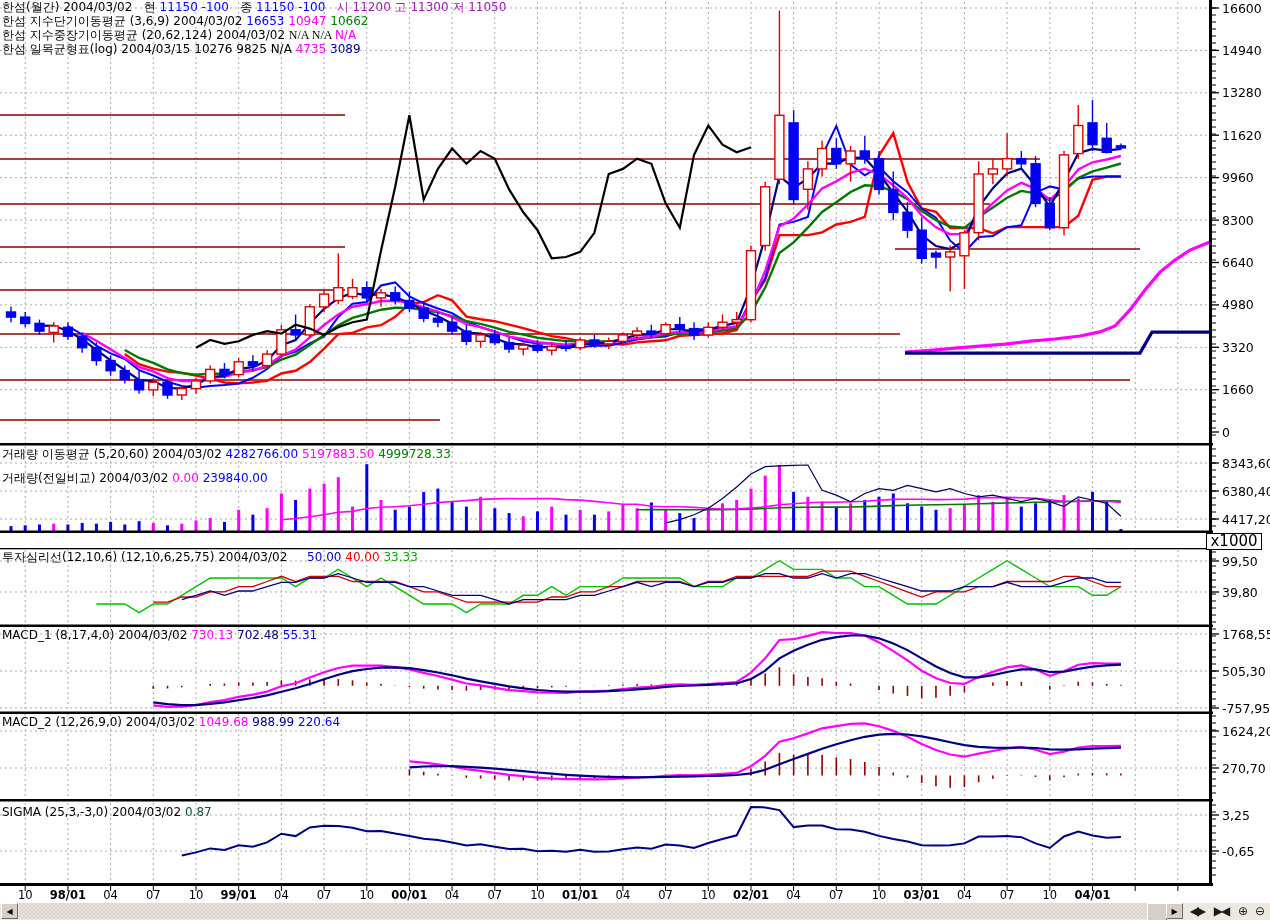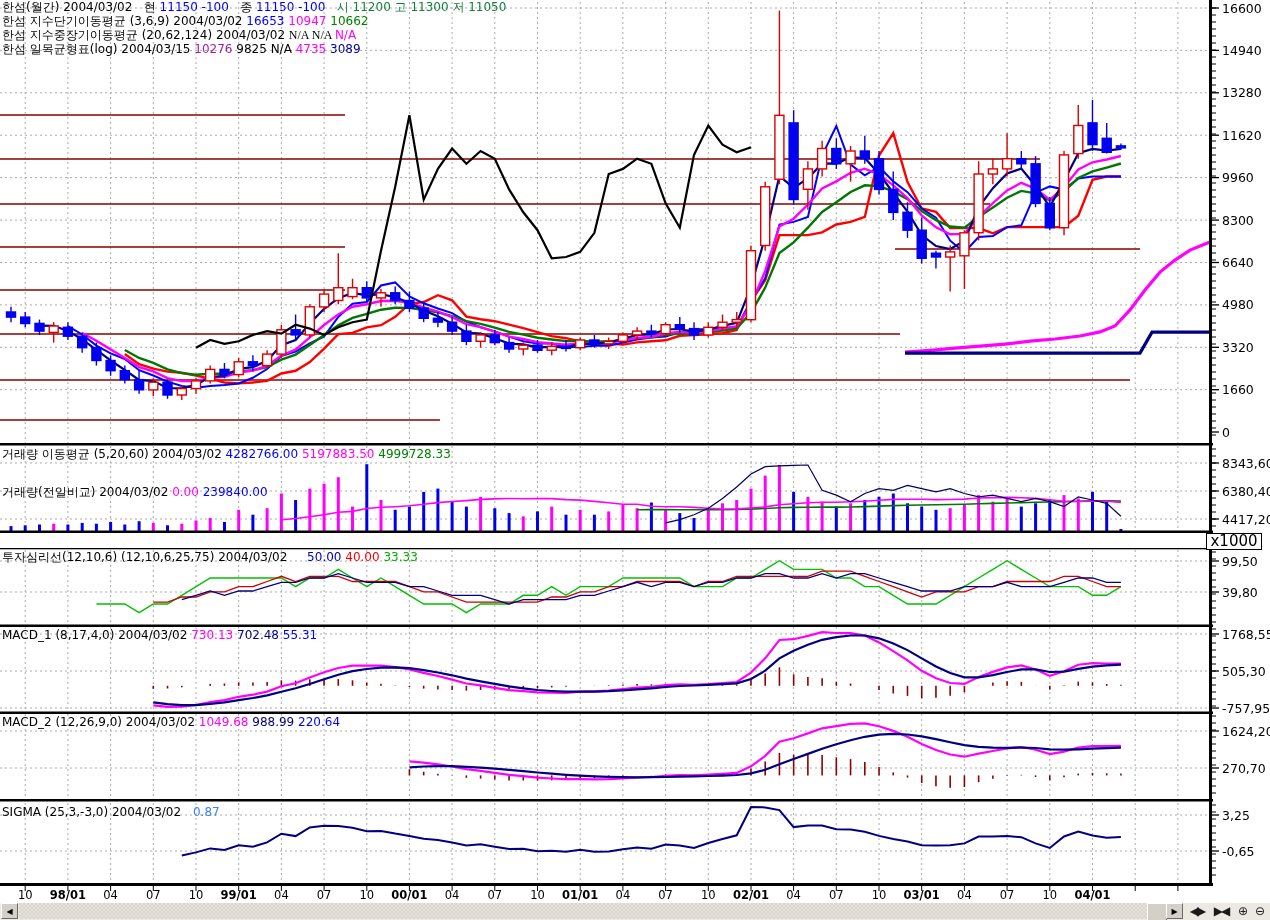--- a/index.html
+++ b/index.html
@@ -2,21 +2,21 @@
 <html><head>
 <meta charset="utf-8">
 <style>
   html,body{margin:0;padding:0;background:#ffffff;width:1270px;height:920px;overflow:hidden;
     font-family:"DejaVu Sans","Liberation Sans",sans-serif;}
   #screen{position:relative;width:1270px;height:920px;background:#fff;}
   #chart-svg{position:absolute;left:0;top:0;}
   .legend{position:absolute;left:2px;font-size:12px;line-height:14px;white-space:pre;letter-spacing:0px;}
   .legend span{white-space:pre;}
   #legend-line-1{top:0px;} #legend-line-2{top:14px;} #legend-line-3{top:28px;} #legend-line-4{top:42px;}
-  #volume-legend-1{top:447px;} #volume-legend-2{top:485px;}
+  #volume-legend-1{top:447px;} #volume-legend-2{top:471px;}
   #sentiment-legend{top:550px;} #macd1-legend{top:628px;} #macd2-legend{top:715px;} #sigma-legend{top:805px;}
   .x1000-box{position:absolute;left:1206px;top:533px;width:54px;height:15px;border:1px solid #000;
     background:#fff;font-size:15px;text-align:center;line-height:14px;}
   
   #bottom-bar{position:absolute;left:0;top:903px;width:1270px;height:17px;background:#ece9e2;}
   .sb-btn{position:absolute;top:0;width:17px;height:16px;background:#d4d0c8;
     border-top:1px solid #fff;border-left:1px solid #fff;border-right:1px solid #6d6a65;border-bottom:1px solid #6d6a65;
     font-size:8px;color:#000;text-align:center;line-height:15px;padding:0;cursor:default;}
   #sb-left{left:1px;} #sb-right{left:1166px;}
   #sb-track{position:absolute;left:19px;top:0;width:1146px;height:16px;
@@ -830,32 +830,32 @@
       <text x="793.6" y="899" font-size="11.5" text-anchor="middle" fill="#000">04</text>
       <text x="836.3" y="899" font-size="11.5" text-anchor="middle" fill="#000">07</text>
       <text x="879.0" y="899" font-size="11.5" text-anchor="middle" fill="#000">10</text>
       <text x="921.7" y="899" font-size="11.5" text-anchor="middle" font-weight="bold" fill="#000">03/01</text>
       <text x="964.4" y="899" font-size="11.5" text-anchor="middle" fill="#000">04</text>
       <text x="1007.1" y="899" font-size="11.5" text-anchor="middle" fill="#000">07</text>
       <text x="1049.8" y="899" font-size="11.5" text-anchor="middle" fill="#000">10</text>
       <text x="1092.5" y="899" font-size="11.5" text-anchor="middle" font-weight="bold" fill="#000">04/01</text>
     </svg>
 
-  <div class="legend" id="legend-line-1"><span style="color: rgb(0, 0, 0);">한섬(월간) 2004/03/02   현 </span><span style="color: rgb(0, 0, 255);">11150 -100</span><span style="color: rgb(0, 0, 0);">   종 </span><span style="color: rgb(0, 0, 255);">11150 -100</span><span style="color: #15803d;">   시 11200 고 11300 저 11050</span></div>
+  <div class="legend" id="legend-line-1"><span style="color: rgb(0, 0, 0);">한섬(월간) 2004/03/02   현 </span><span style="color: rgb(0, 0, 255);">11150 -100</span><span style="color: rgb(0, 0, 0);">   종 </span><span style="color: rgb(0, 0, 255);">11150 -100</span><span style="color: #a21caf;">   시 11200 고 11300 저 11050</span></div>
   <div class="legend" id="legend-line-2"><span style="color: rgb(0, 0, 0);">한섬 지수단기이동평균 (3,6,9) 2004/03/02 </span><span style="color: rgb(0, 0, 255);">16653 </span><span style="color: rgb(255, 0, 255);">10947 </span><span style="color: rgb(0, 128, 0);">10662</span></div>
   <div class="legend" id="legend-line-3"><span style="color: rgb(0, 0, 0);">한섬 지수중장기이동평균 (20,62,124) 2004/03/02 </span><span style="color: rgb(0, 0, 0); font-family: Liberation Serif, serif;">N/A N/A </span><span style="color: rgb(255, 0, 255);">N/A</span></div>
-  <div class="legend" id="legend-line-4"><span style="color: rgb(0, 0, 0);">한섬 일목균형표(log) 2004/03/15 </span><span style="color: #a21caf;">10276 </span><span style="color: #000000;">9825 </span><span style="color: rgb(0, 0, 0);">N/A </span><span style="color: rgb(255, 0, 255);">4735 </span><span style="color: rgb(0, 0, 160);">3089</span></div>
+  <div class="legend" id="legend-line-4"><span style="color: rgb(0, 0, 0);">한섬 일목균형표(log) 2004/03/15 </span><span style="color: #000000;">10276 </span><span style="color: #000000;">9825 </span><span style="color: rgb(0, 0, 0);">N/A </span><span style="color: rgb(255, 0, 255);">4735 </span><span style="color: rgb(0, 0, 160);">3089</span></div>
 
   <div class="legend" id="volume-legend-1"><span style="color: rgb(0, 0, 0);">거래량 이동평균 (5,20,60) 2004/03/02 </span><span style="color: rgb(0, 0, 255);">4282766.00 </span><span style="color: rgb(255, 0, 255);">5197883.50 </span><span style="color: rgb(0, 128, 0);">4999728.33</span></div>
   <div class="legend" id="volume-legend-2"><span style="color: rgb(0, 0, 0);">거래량(전일비교) 2004/03/02 </span><span style="color: rgb(255, 0, 255);">0.00 </span><span style="color: rgb(0, 0, 255);">239840.00</span></div>
 
   <div class="legend" id="sentiment-legend"><span style="color: rgb(0, 0, 0);">투자심리선(12,10,6) (12,10,6,25,75) 2004/03/02 </span><span style="color: rgb(0, 0, 192); margin-left: 16px;">50.00 </span><span style="color: rgb(255, 0, 0);">40.00 </span><span style="color: rgb(0, 176, 0);">33.33</span></div>
   <div class="legend" id="macd1-legend"><span style="color: rgb(0, 0, 0);">MACD_1 (8,17,4,0) 2004/03/02 </span><span style="color: rgb(255, 0, 255);">730.13 </span><span style="color: rgb(0, 0, 128);">702.48 </span><span style="color: rgb(0, 0, 255);">55.31</span></div>
   <div class="legend" id="macd2-legend"><span style="color: rgb(0, 0, 0);">MACD_2 (12,26,9,0) 2004/03/02 </span><span style="color: rgb(255, 0, 255);">1049.68 </span><span style="color: rgb(0, 0, 128);">988.99 </span><span style="color: rgb(0, 0, 255);">220.64</span></div>
-  <div class="legend" id="sigma-legend"><span style="color: rgb(0, 0, 0);">SIGMA (25,3,-3,0) 2004/03/02 </span><span style="color: #3b82f6; margin-left: 8px;">0.87</span></div>
+  <div class="legend" id="sigma-legend"><span style="color: rgb(0, 0, 0);">SIGMA (25,3,-3,0) 2004/03/02 </span><span style="color: #14532d;">0.87</span></div>
 
   <div class="x1000-box">x1000</div>
 
   <div id="bottom-bar">
     <button class="sb-btn" id="sb-left">◀</button>
     <div id="sb-track"></div>
     <div id="sb-thumb"></div>
     <button class="sb-btn" id="sb-right">▶</button>
     <span id="toolbar-icons"><button class="tool-btn" style="left: 1186px; width: 22px;">◀▶</button><button class="tool-btn" style="left: 1210px; width: 22px;">▶◀</button><button class="tool-btn" style="left: 1234px; width: 16px;">⊕</button><button class="tool-btn" style="left: 1251px; width: 16px;">⊖</button><button class="tool-btn" style="left: 1268px; width: 16px;">⊞</button></span>
   </div>

